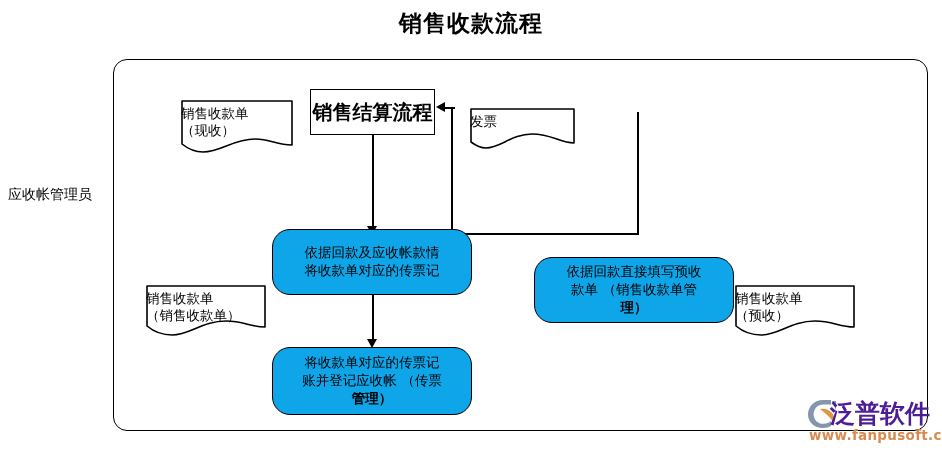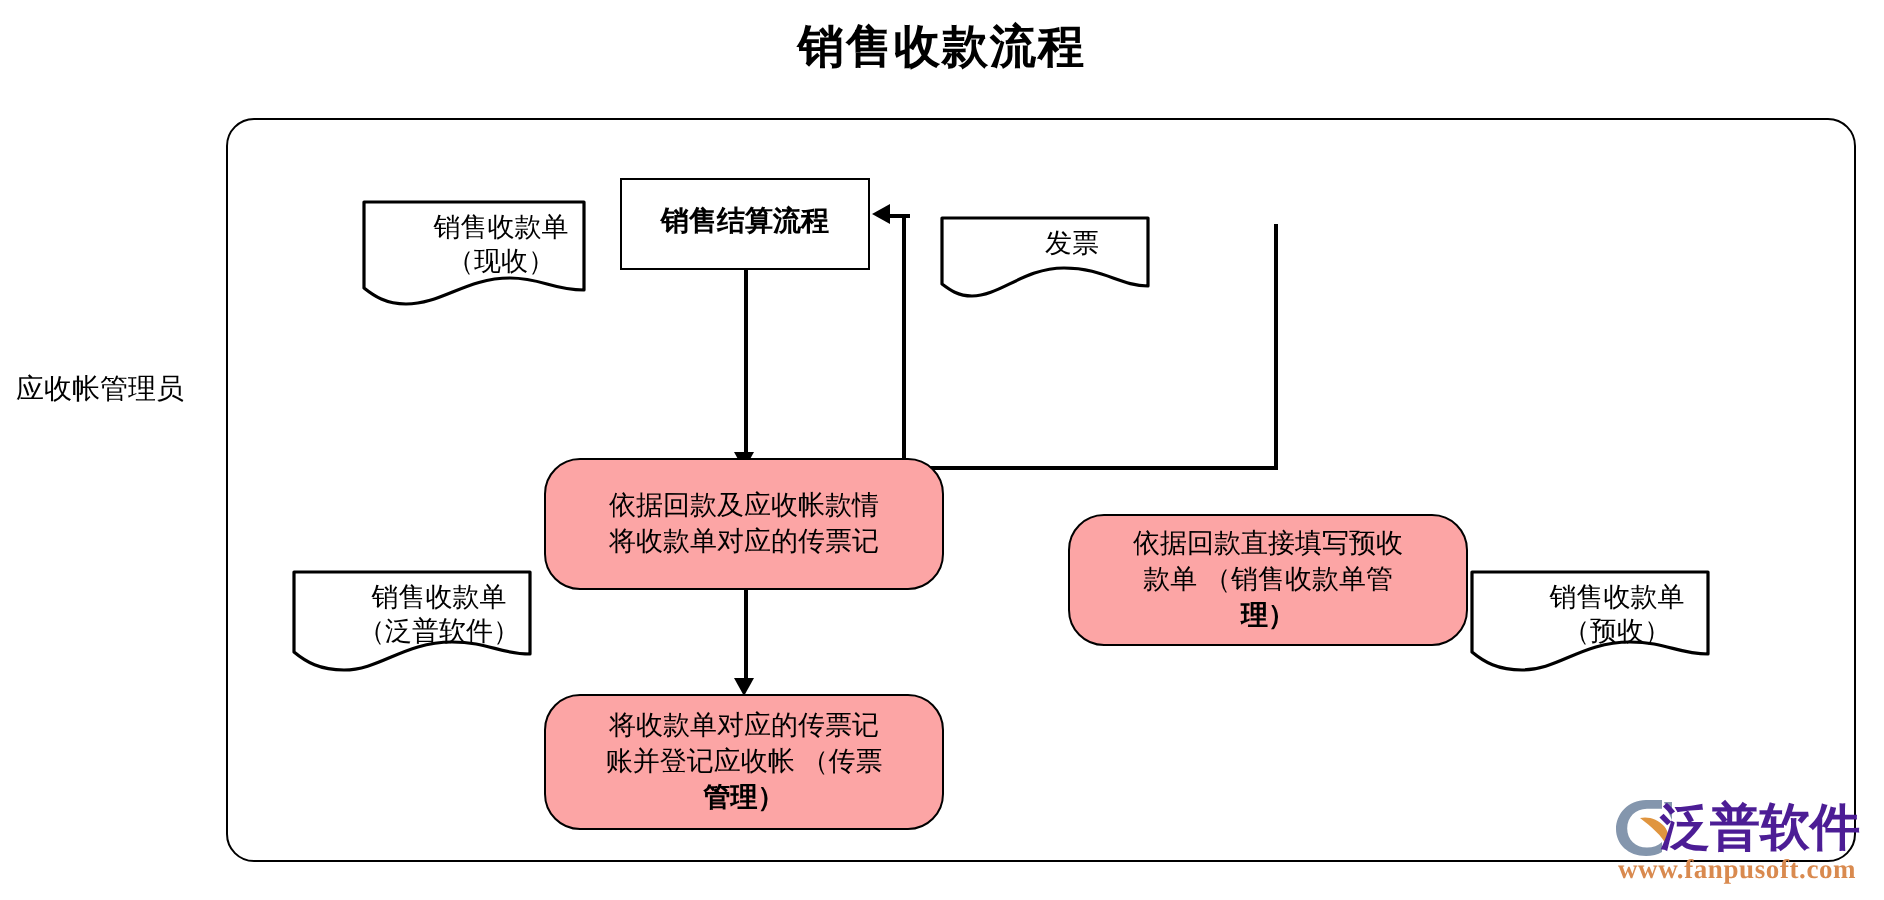--- a/index.html
+++ b/index.html
@@ -9,21 +9,20 @@
   }
   body {
     font-family: "DejaVu Sans", "Liberation Sans", sans-serif;
   }
   #canvas {
     position: relative;
     width: 942px;
     height: 450px;
     background: #ffffff;
     overflow: hidden;
-    font-family: Liberation Serif, serif;
   }
 
   
   .page-title {
     position: absolute;
     left: 0;
     top: 8px;
     width: 942px;
     text-align: center;
     font-size: 23px;
@@ -57,34 +56,34 @@
 
   
   .proc-rect {
     position: absolute;
     border: 1.6px solid #000000;
     box-sizing: border-box;
     background: #ffffff;
     display: flex;
     align-items: center;
     justify-content: center;
-    font-size: 14px;
+    font-size: 20px;
     font-weight: bold;
     color: #000000;
     text-align: center;
     line-height: 1.2;
   }
 
   
   .proc-round {
     position: absolute;
     border: 1.6px solid #000000;
     border-radius: 18px;
     box-sizing: border-box;
-    background: #fca5a5;
+    background: #0ea5e9;
     display: flex;
     align-items: center;
     justify-content: center;
     font-size: 13.5px;
     color: #000000;
     text-align: center;
     line-height: 1.32;
     padding: 12px 8px;
   }
   .proc-round .bold,
@@ -95,25 +94,24 @@
     position: absolute;
   }
   .doc svg { display: block; position: absolute; left: 0; top: 0; }
   .doc .doc-text {
     position: absolute;
     left: 0;
     top: 0;
     width: 100%;
     font-size: 13.5px;
     color: #000000;
-    text-align: center;
+    text-align: left;
     line-height: 1.28;
     padding-top: 5px;
     box-sizing: border-box;
-    padding-left: 27px;
   }
 
   
   .conn {
     position: absolute;
     background: #000000;
   }
   .conn-v { width: 1.6px; }
   .conn-h { height: 1.6px; }
 
@@ -236,21 +234,21 @@
       <span class="bold">管理）</span>
     </div>
   </div>
 
   <div class="doc" style="left:146px; top:285px; width:120px; height:55px;">
     <svg width="120" height="55" viewBox="0 0 120 55">
       <path d="M1,1 L119,1 L119,42 C104,42 98,36 80,36 C56,36 44,50 26,50 C14,50 7,46 1,41 Z" fill="#ffffff" stroke="#000000" stroke-width="1.6" stroke-linejoin="round"></path>
     </svg>
     <div class="doc-text">
       <div>销售收款单</div>
-      <div>（泛普软件）</div>
+      <div>（销售收款单）</div>
     </div>
   </div>
 
   <div class="doc" style="left:735px; top:285px; width:120px; height:55px;">
     <svg width="120" height="55" viewBox="0 0 120 55">
       <path d="M1,1 L119,1 L119,42 C104,42 98,36 80,36 C56,36 44,50 26,50 C14,50 7,46 1,41 Z" fill="#ffffff" stroke="#000000" stroke-width="1.6" stroke-linejoin="round"></path>
     </svg>
     <div class="doc-text">
       <div>销售收款单</div>
       <div>（预收）</div>

